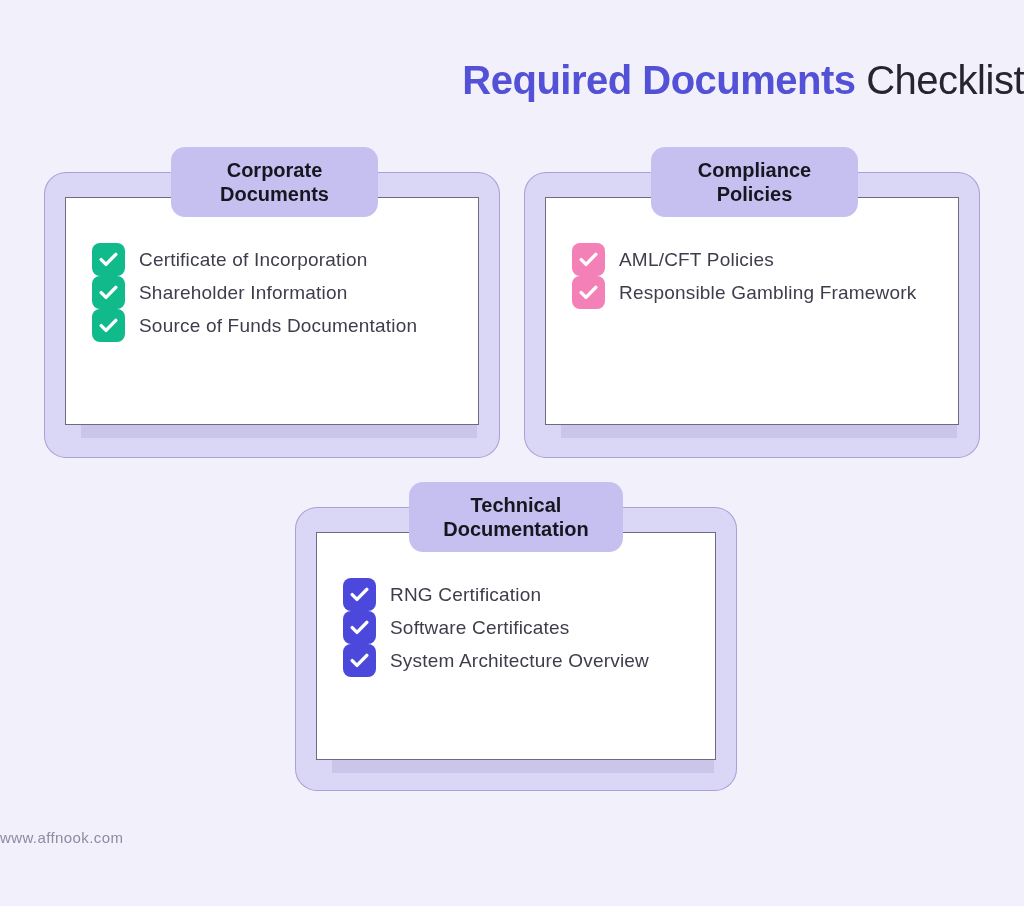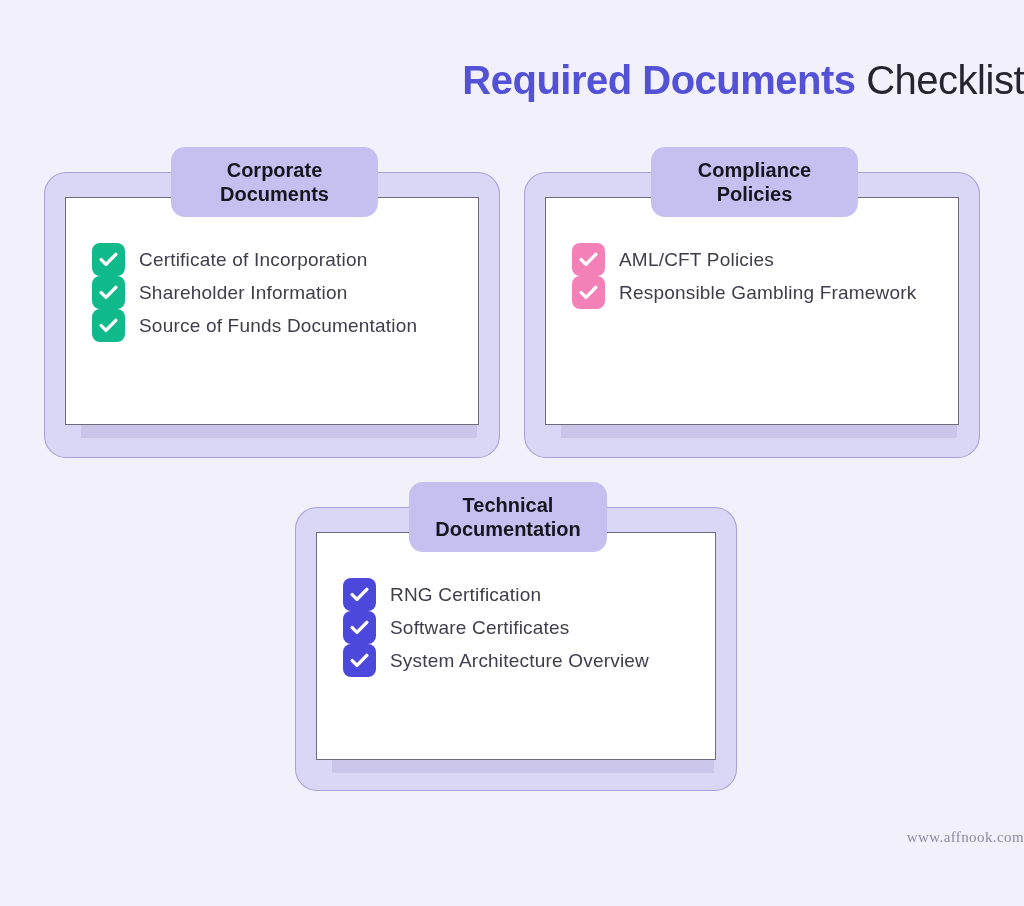--- a/index.html
+++ b/index.html
@@ -48,21 +48,21 @@
     flex-direction: column;
     align-items: center;
     justify-content: center;
     z-index: 3;
     color: #17151F;
     font-weight: 700;
     font-size: 20px;
     line-height: 1.2;
     text-align: center;
   }
-  .card-technical .tab { left: 113px; width: 198px; }
+  .card-technical .tab { left: 113px; width: 214px; }
 
   .panel {
     position: absolute;
     left: 20px; right: 20px; top: 24px;
     height: 228px;
     background: #FFFFFF;
     border: 1px solid #6E6A80;
     z-index: 1;
     display: flex;
     flex-direction: column;
@@ -97,25 +97,24 @@
     font-size: 19px;
     color: #3F3D4C;
     letter-spacing: 0.2px;
     white-space: nowrap;
   }
 
   
   .footer {
     position: absolute;
     top: 829px; left: 0; right: 0;
-    text-align: right;
+    text-align: left;
     font-size: 15px;
     letter-spacing: 0.4px;
     color: #8E8BA2;
-    font-family: Liberation Serif, serif;
   }
 </style>
 </head>
 <body>
 
 <div class="stage">
 
   <h1 class="page-title"><span class="title-accent">Required Documents</span><span class="title-rest"> Checklist</span></h1>
 
   <div class="card card-corporate">

